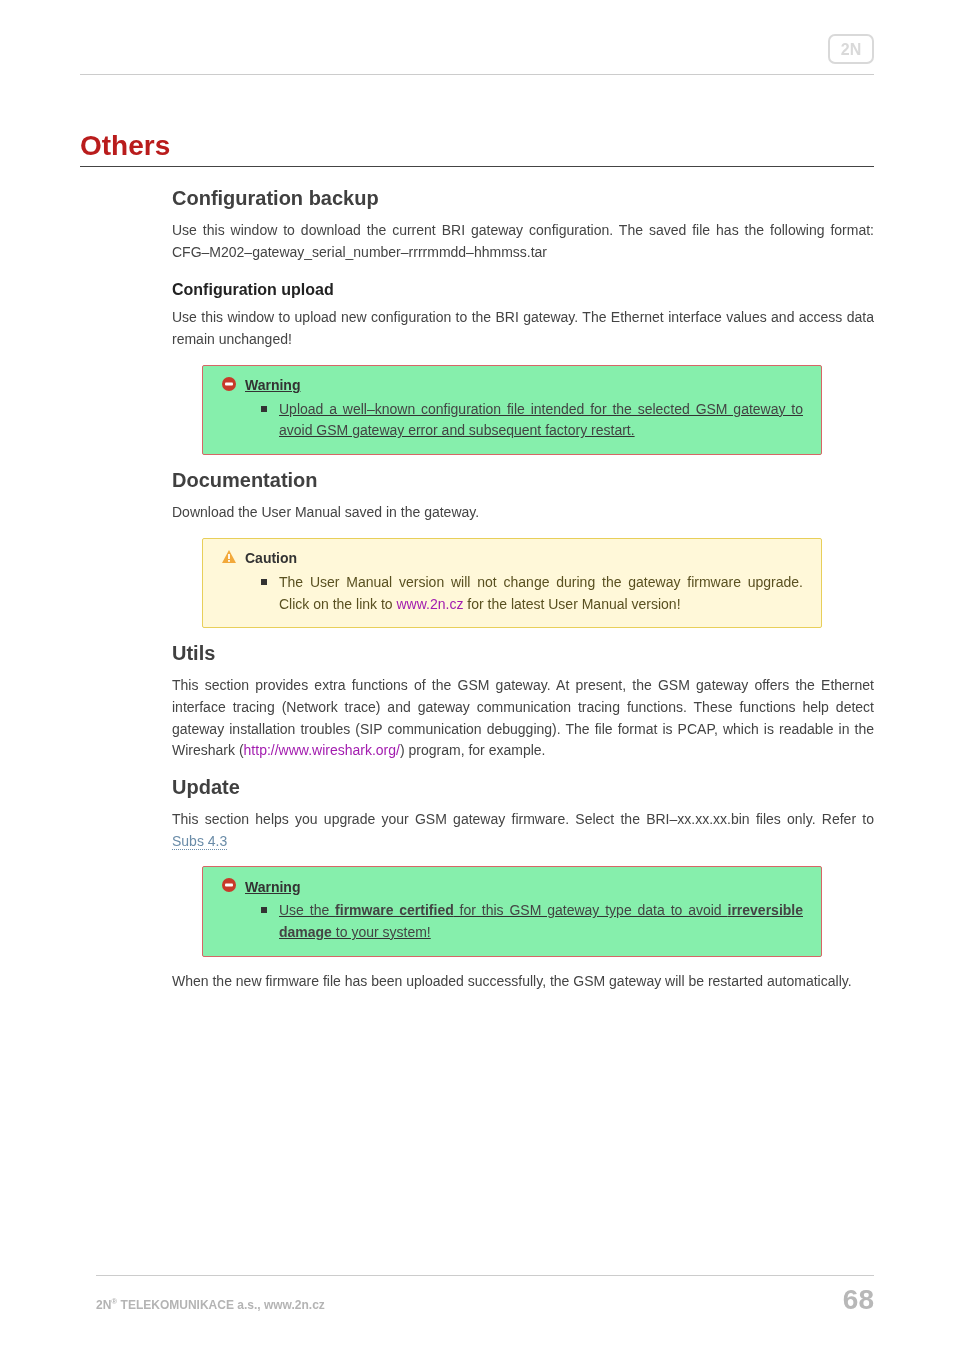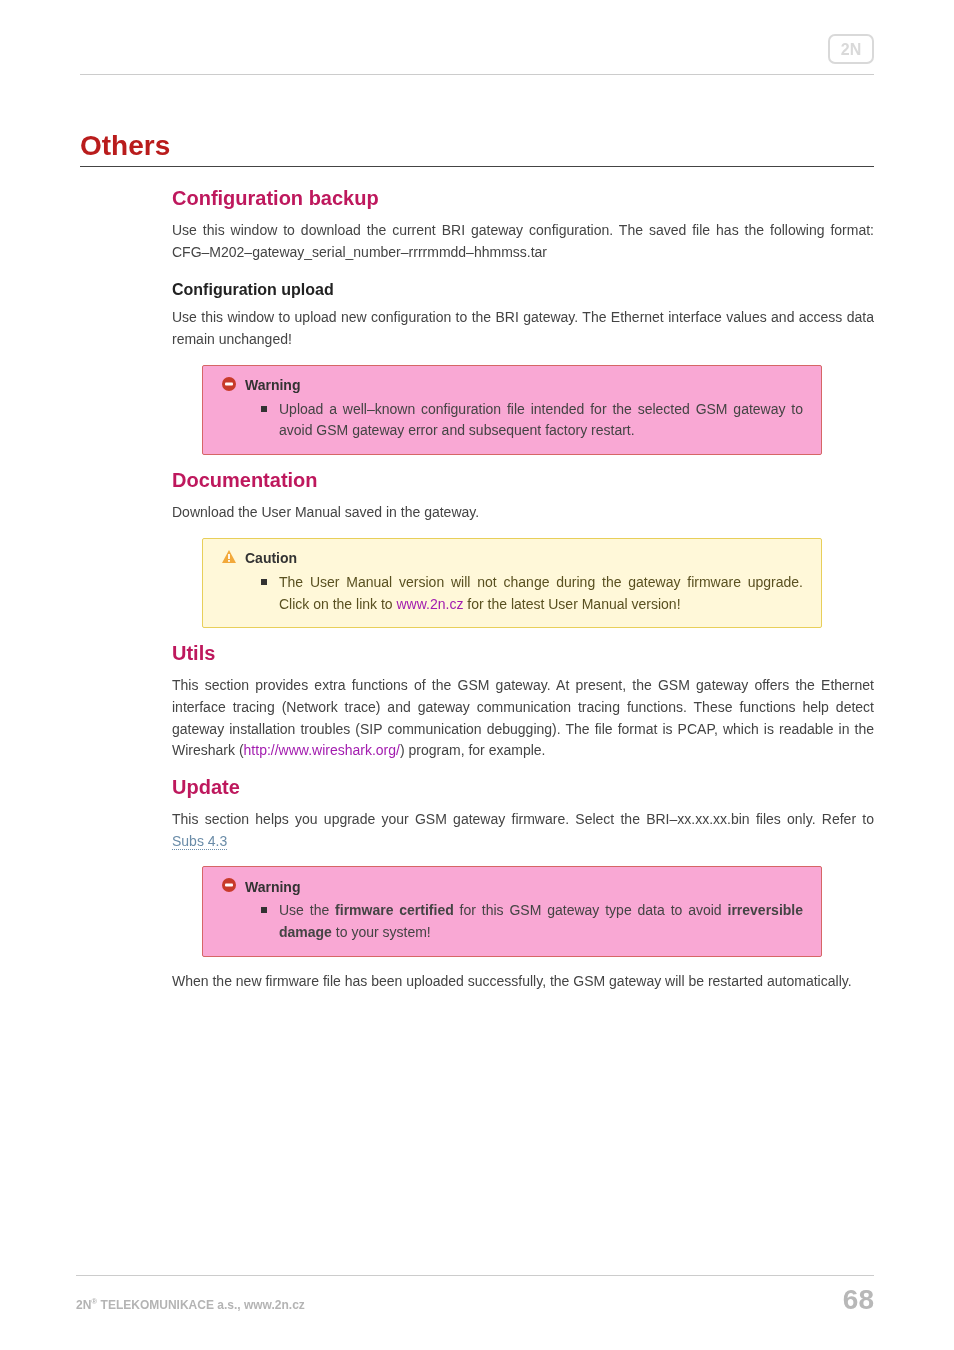--- a/index.html
+++ b/index.html
@@ -36,21 +36,21 @@
     color: #b91c1c;
     margin-left: -92px;
     border-bottom: 1px solid #444;
     padding-bottom: 4px;
     margin-bottom: 20px;
   }
   .h2 {
     font-family: Arial, Helvetica, sans-serif;
     font-size: 20px;
     font-weight: bold;
-    color: #be185d;
+    color: #404040;
     margin-top: 14px;
     margin-bottom: 10px;
   }
   .h3 {
     font-family: Arial, Helvetica, sans-serif;
     font-size: 16px;
     font-weight: bold;
     color: #222;
     margin-top: 18px;
     margin-bottom: 8px;
@@ -63,22 +63,23 @@
     margin-bottom: 6px;
   }
   .callout {
     border: 1px solid;
     border-radius: 2px;
     margin: 14px 0 14px 30px;
     padding: 10px 18px 12px 18px;
     width: 620px;
   }
   .callout.warning {
-    background: #f9a8d4;
+    background: #86efac;
     border-color: #d66666;
+    text-decoration: underline;
   }
   .callout.caution {
     background: #fff8d9;
     border-color: #e8cf5a;
   }
   .callout-head {
     display: flex;
     align-items: center;
     gap: 8px;
     font-weight: bold;
@@ -108,21 +109,21 @@
   }
   .caution li { color: #595020; }
   a.link { color: #a21caf; text-decoration: none; }
   a.sublink {
     color: #6a8ca8;
     text-decoration: none;
     border-bottom: 1px dotted #6a8ca8;
   }
   .footer {
     position: absolute;
-    left: 76px;
+    left: 96px;
     right: 80px;
     bottom: 34px;
     border-top: 1px solid #ccc;
     padding-top: 8px;
     display: flex;
     justify-content: space-between;
     align-items: baseline;
     color: #b4b4b4;
   }
   .footer-left { font-size: 12px; font-weight: bold; }

